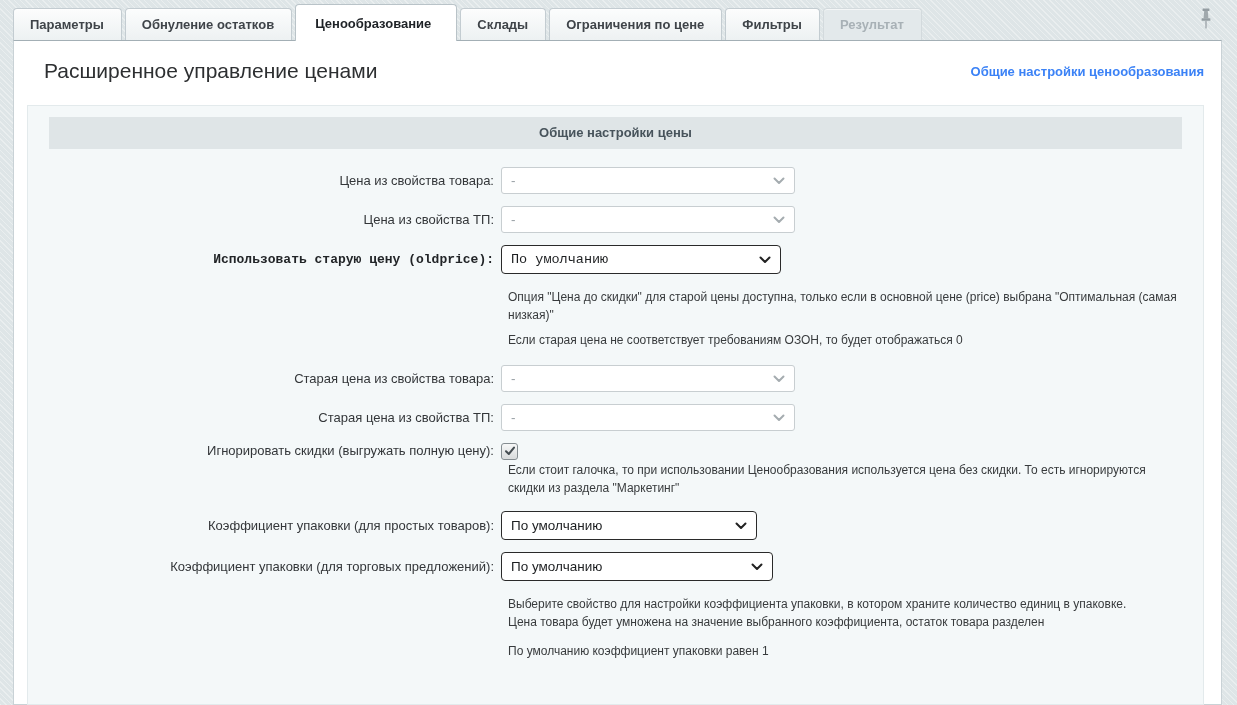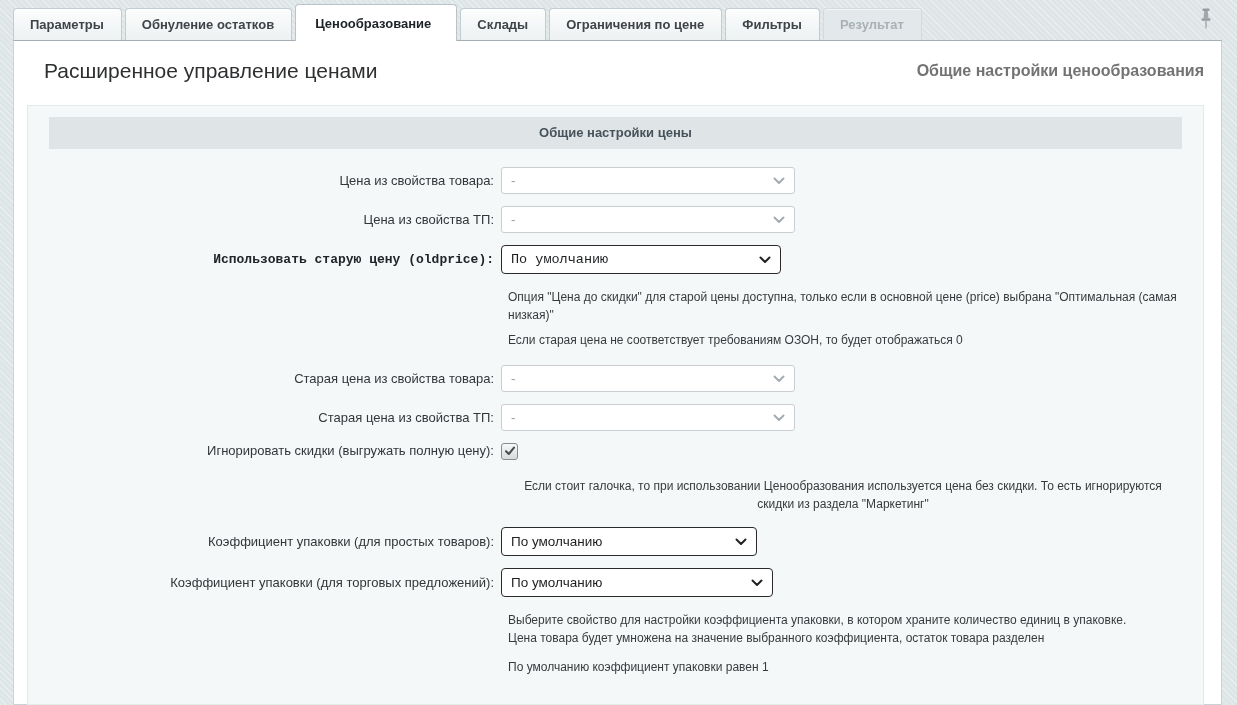--- a/index.html
+++ b/index.html
@@ -48,21 +48,21 @@
     height:665px;
     background:#ffffff;
     border:1px solid #c9d2d6;
     border-top:1px solid #a3afb5;
   }
   .card-head {
     display:flex; justify-content:space-between; align-items:center;
     padding:18px 17px 0 30px;
   }
   .page-title { font-size:21px; color:#2d2f31; font-weight:400; }
-  .head-link { font-size:16px; font-weight:bold; color:#737373; text-decoration:none; cursor:pointer; }
+  .head-link { font-size:13px; font-weight:bold; color:#3b82f6; text-decoration:none; cursor:pointer; }
 
   
   .panel {
     margin:22px 17px 0 13px;
     height:600px;
     background:#f4f8f9;
     border:1px solid #e3eaec;
     padding:11px 21px 0 21px;
   }
   .panel-header {
@@ -97,21 +97,21 @@
     display:flex; align-items:center; justify-content:center; cursor:pointer;
     box-shadow:0 0 1px rgba(255,255,255,.8) inset;
   }
 
   .help {
     margin-left:459px; font-size:12px; color:#383b3d; line-height:18px;
     padding-right:4px;
   }
   .help p { margin:0 0 7px 0; }
   .help.mb-a { margin-top:14px; margin-bottom:16px; }
-  .help.mb-b { margin-top:16px;  margin-bottom:14px;text-align:center; }
+  .help.mb-b { margin-top:0;  margin-bottom:14px; }
   .help.mb-c { margin-top:14px; }
   .help .gap { height:11px; }
 </style>
 </head>
 <body>
 
 <div class="tabbar">
   <div class="tab">Параметры</div>
   <div class="tab">Обнуление остатков</div>
   <div class="tab active">Ценообразование</div>

